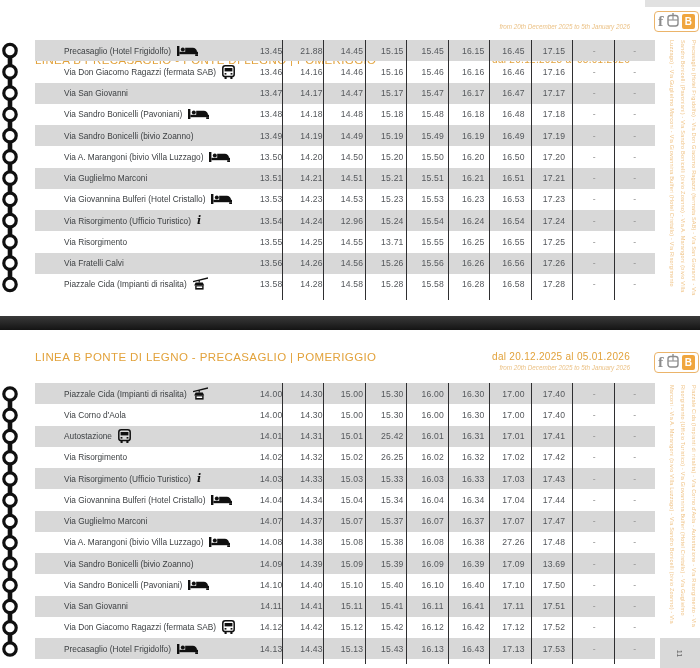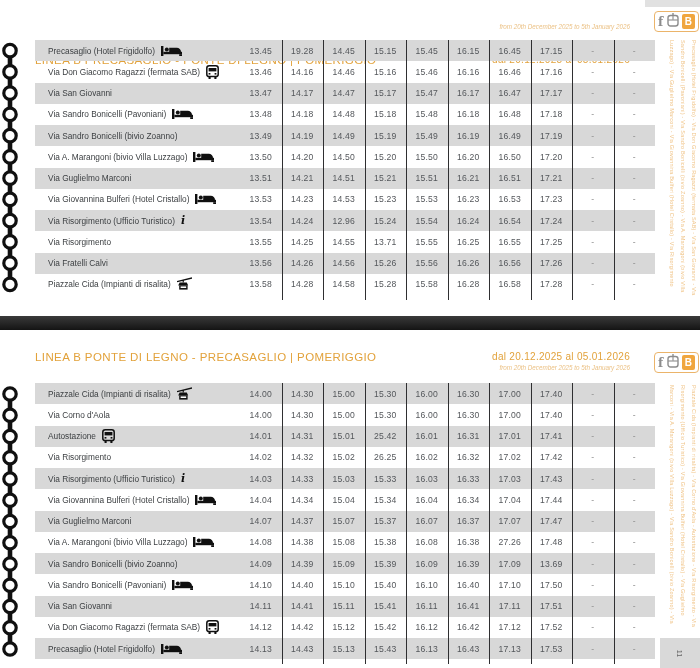--- a/index.html
+++ b/index.html
@@ -45,21 +45,21 @@
   .s2 .chain, .s2 .table { top:383px; }
   .s2 .side-note { top:385px; }
 
   .chain { position:absolute; left:1px; }
 
   .table { position:absolute; left:35px; width:620px; }
   .row { display:flex; height:21.25px; align-items:center; }
   .row.grey { background:#D8D8D8; }
   .stop {
     width:205px; display:flex; align-items:center; gap:6px;
-    padding-left:13px; font-size:8.3px; color:#3d4043; white-space:nowrap;
+    padding-left:13px; font-size:8.3px; color:#3d4043; white-space:nowrap;margin-left:16px;
   }
   .tcell {
     width:41.5px; text-align:center; font-size:8.6px; color:#54575b;
     letter-spacing:.2px;
   }
   .tcell.dash { color:#8f8f8f; }
   .vline { position:absolute; top:0; width:1.4px; background:#2f2f31; }
 
   .ic-info {
     font-family:"DejaVu Serif", serif; font-style:italic; font-weight:bold;
@@ -126,21 +126,21 @@
             <span>Precasaglio (Hotel Frigidolfo)</span>
             <svg width="21" height="10" viewBox="0 0 21 10">
               <rect x="0" y="0" width="2.4" height="10" fill="#101010"></rect>
               <circle cx="5.8" cy="3.6" r="2" fill="#101010"></circle>
               <path d="M8.2 1.8 h7.6 a4.2 4.2 0 0 1 4.2 4.2 l0 0.2 h-11.8 z" fill="#101010"></path>
               <rect x="2.4" y="5.8" width="18.6" height="2.4" fill="#101010"></rect>
               <rect x="18.2" y="8.2" width="2.8" height="1.8" fill="#101010"></rect>
             </svg>
           </div>
           <div class="tcell">13.45</div>
-          <div class="tcell">19.28</div>
+          <div class="tcell">21.88</div>
           <div class="tcell">14.45</div>
           <div class="tcell">15.15</div>
           <div class="tcell">15.45</div>
           <div class="tcell">16.15</div>
           <div class="tcell">16.45</div>
           <div class="tcell">17.15</div>
           <div class="tcell dash">-</div>
           <div class="tcell dash">-</div>
         </div>
         <div class="row">

